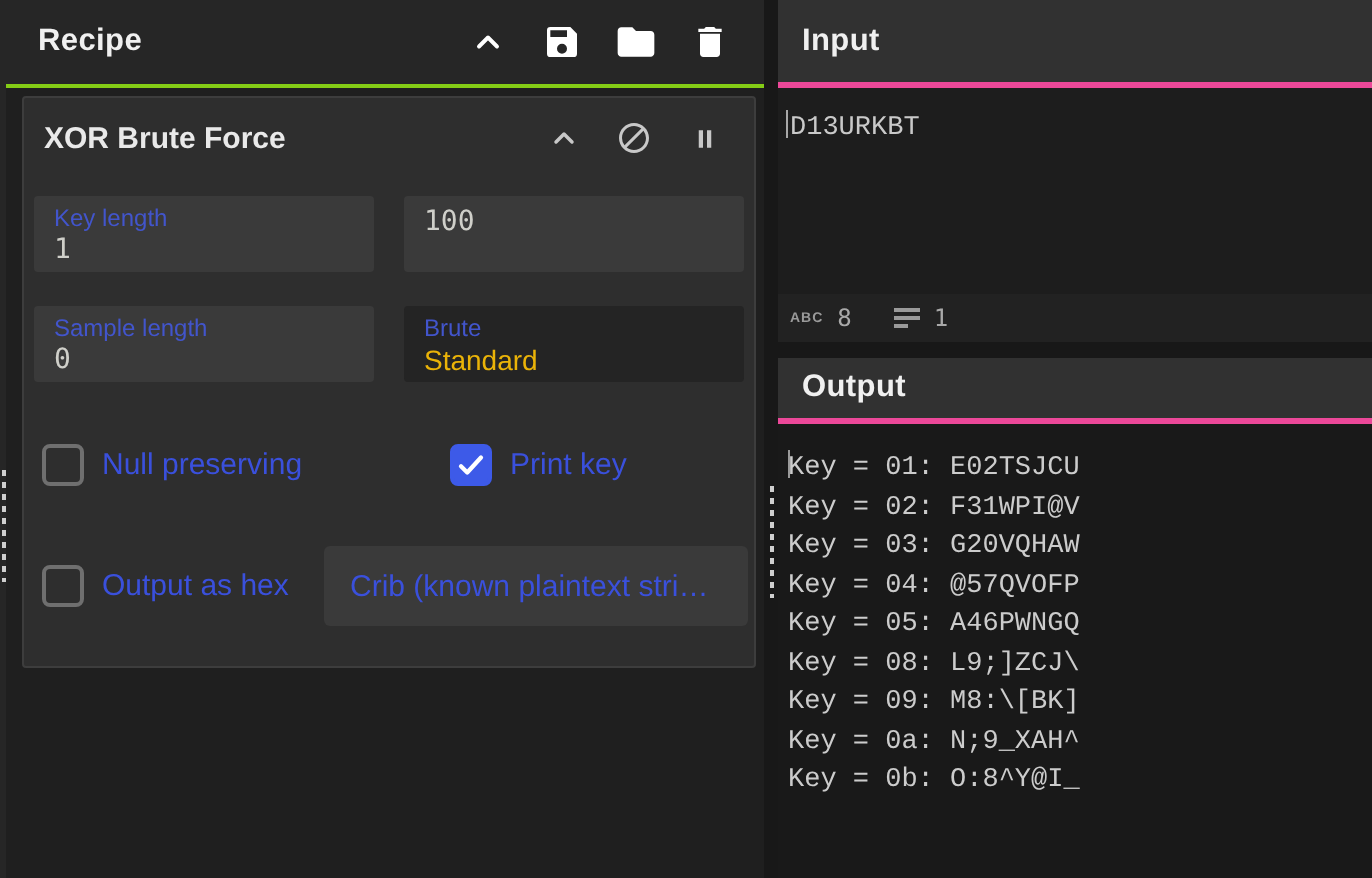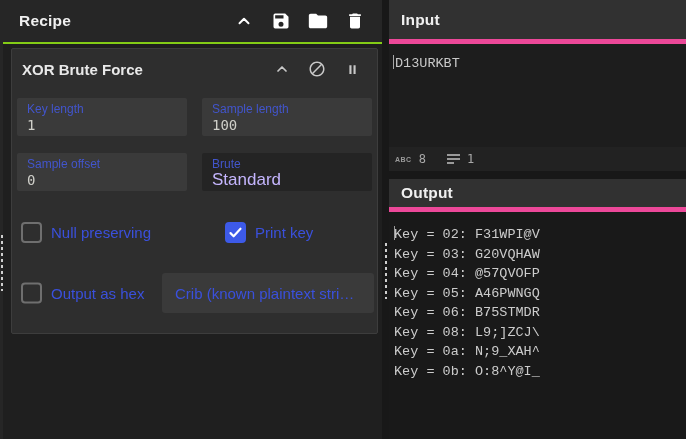--- a/index.html
+++ b/index.html
@@ -45,21 +45,21 @@
 
   .ingredients { padding:9px 0 20px 5px; }
   .arg-grid { display:grid; grid-template-columns:170px 170px; gap:17px 15px; }
   .arg-box {
     height:38px; background:var(--argbox-bg,#3a3a3a); border-radius:2px;
     padding:4px 10px 0 10px; overflow:hidden;
   }
   .arg-box.select { background:var(--select-bg,#242424); }
   .arg-label { font-size:12px; color:var(--accent,#4255cc); display:block; line-height:14px; }
   .arg-value { font-family:"DejaVu Sans Mono", monospace; font-size:14px; color:#cfcfc9; line-height:18px; }
-  .arg-box.select .arg-value { font-family:"Liberation Sans", sans-serif; font-size:17px; color:#c4b5fd; }
+  .arg-box.select .arg-value { font-family:"Liberation Sans", sans-serif; font-size:14px; color:#eab308; }
 
   .cb-row { position:relative; }
   .cb-row-1 { margin-top:31px; height:24px; }
   .cb-row-2 { margin-top:27px; height:40px; }
   .cb-group { position:absolute; display:flex; align-items:center; gap:9px; cursor:pointer; }
   .cb-box {
     width:21px; height:21px; border:2px solid #6f6f6f; border-radius:4px;
     background:transparent; display:flex; align-items:center; justify-content:center;
   }
   .cb-group.checked .cb-box { background:var(--checkbox-fill,#3d5ae8); border-color:var(--checkbox-fill,#3d5ae8); }
@@ -75,21 +75,21 @@
   .crib-input::placeholder { color:var(--accent2,#3a50dc); opacity:1; }
 
   
   .v-splitter { flex:0 0 7px; background:#181818; position:relative; cursor:col-resize; }
   .v-splitter .grip-dots { top:243px; }
 
   
   .io-pane { flex:1; display:flex; flex-direction:column; min-width:0; }
   .io-header {
     background:var(--io-header-bg,#313131); display:flex; align-items:center;
-    padding:0 12px; border-bottom:5px solid #ec4899;
+    padding:0 12px; border-bottom:3px solid #ec4899;
   }
   .input-header { height:44px; flex:0 0 44px; }
   .output-header { height:33px; flex:0 0 33px; }
 
   .input-area {
     height:103px; flex:0 0 103px; background:var(--input-bg,#1d1d1d);
     padding:11px 4px; font-size:13.5px; color:#c9c9c9; cursor:text;
   }
   .input-text::before {
     content:""; display:inline-block; width:1px; height:14px;
@@ -196,25 +196,24 @@
         </span>
       </div>
 
       <div class="ingredients">
         <div class="arg-grid">
           <div class="arg-box">
             <span class="arg-label">Key length</span>
             <span class="arg-value">1</span>
           </div>
           <div class="arg-box">
+            <span class="arg-value">100</span>
+          </div>
+          <div class="arg-box">
             <span class="arg-label">Sample length</span>
-            <span class="arg-value">100</span>
-          </div>
-          <div class="arg-box">
-            <span class="arg-label">Sample offset</span>
             <span class="arg-value">0</span>
           </div>
           <div class="arg-box select">
             <span class="arg-label">Brute</span>
             <span class="arg-value">Standard</span>
           </div>
         </div>
 
         <div class="cb-row cb-row-1">
           <span class="cb-group" style="left:4px; top:0;">
@@ -272,23 +271,24 @@
   </div>
 
   <div class="h-splitter"></div>
 
   <div class="io-header output-header">
     <span class="pane-title">Output</span>
   </div>
 
   <div class="output-area mono">
     <div>
+        <div class="output-line">Key = 01: E02TSJCU</div>
         <div class="output-line">Key = 02: F31WPI@V</div>
         <div class="output-line">Key = 03: G20VQHAW</div>
         <div class="output-line">Key = 04: @57QVOFP</div>
         <div class="output-line">Key = 05: A46PWNGQ</div>
-        <div class="output-line">Key = 06: B75STMDR</div>
         <div class="output-line">Key = 08: L9;]ZCJ\</div>
+        <div class="output-line">Key = 09: M8:\[BK]</div>
         <div class="output-line">Key = 0a: N;9_XAH^</div>
         <div class="output-line">Key = 0b: O:8^Y@I_</div>
       </div>
   </div>
 </div>
 
 </body></html>

